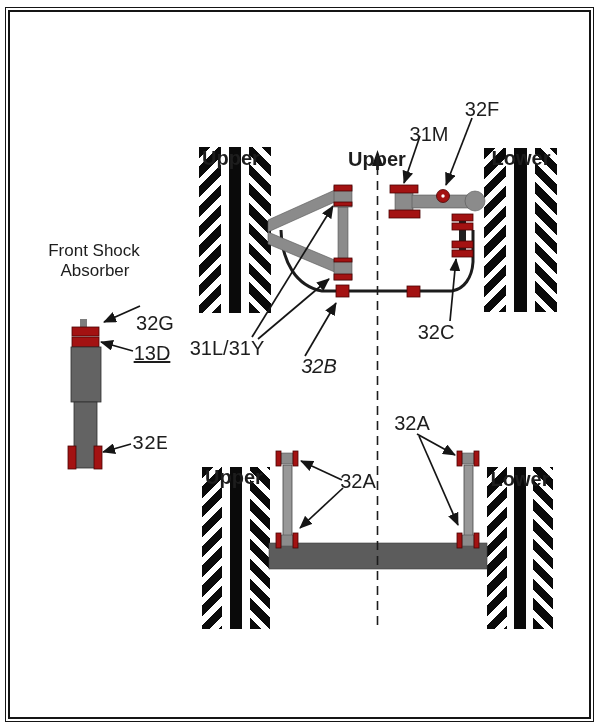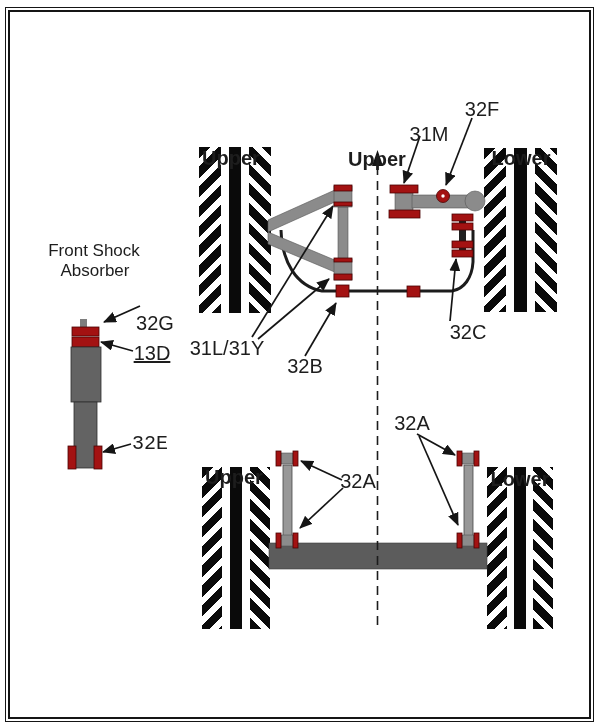--- a/index.html
+++ b/index.html
@@ -171,21 +171,21 @@
   <div class="lbl" style="left:155px;top:290px;margin-top:24px;">32G</div>
   <div class="lbl" style="left:152px;top:344px;text-decoration:underline;">13D</div>
   <div class="lbl" style="left:150px;top:434px;font-family:Liberation Mono, monospace;">32E</div>
 
   <div class="lbl b" style="left:231px;top:126px;">Upper</div>
   <div class="lbl b" style="left:377px;top:127px;">Upper</div>
   <div class="lbl b" style="left:521px;top:126px;">Lower</div>
   <div class="lbl" style="left:429px;top:118px;margin-top:7px;">31M</div>
   <div class="lbl" style="left:482px;top:100px;">32F</div>
   <div class="lbl" style="left:227px;top:339px;">31L/31Y</div>
-  <div class="lbl" style="left:305px;top:357px;">32B</div>
-  <div class="lbl" style="left:468px;top:323px;text-align:center;">32C</div>
+  <div class="lbl" style="left:319px;top:357px;font-style:italic;">32B</div>
+  <div class="lbl" style="left:436px;top:323px;text-align:center;">32C</div>
 
   <div class="lbl b" style="left:234px;top:445px;">Upper</div>
   <div class="lbl b" style="left:520px;top:447px;">Lower</div>
   <div class="lbl" style="left:412px;top:414px;">32A</div>
   <div class="lbl" style="left:358px;top:472px;">32A</div>
 
 </div>
 
 </body></html>

